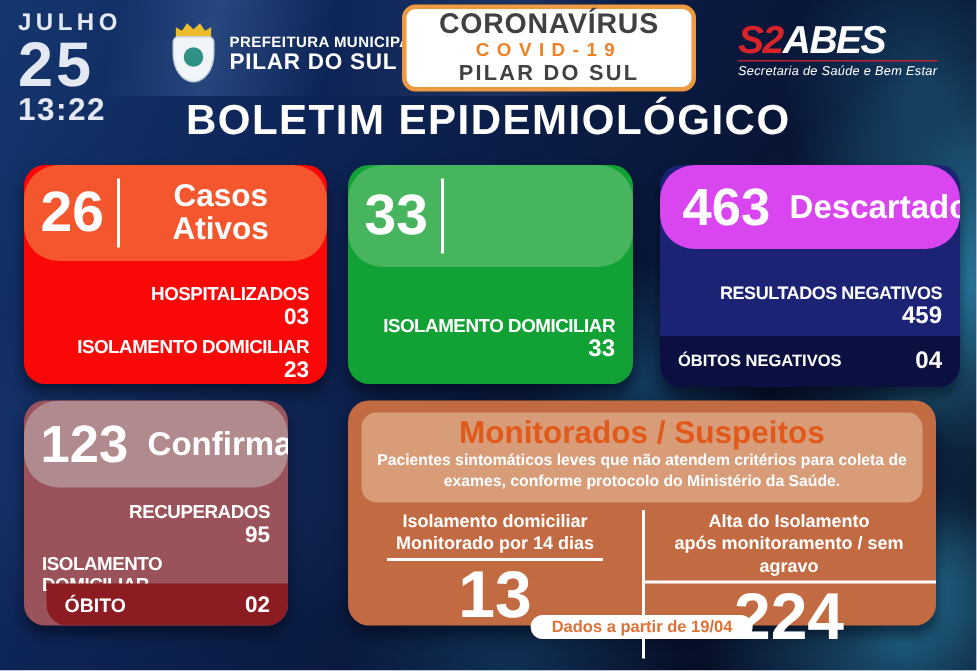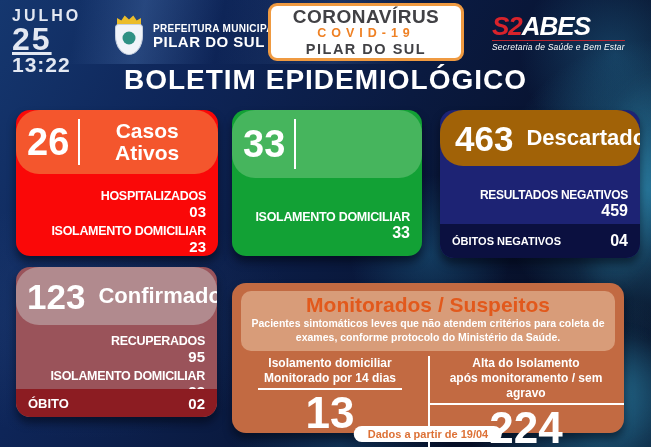--- a/index.html
+++ b/index.html
@@ -25,21 +25,21 @@
   .virus { position:absolute; filter:blur(6px); border-radius:45%; }
   .v1 { left:588px; top:75px;  width:85px;  height:225px; transform:rotate(14deg);
         background:radial-gradient(ellipse, rgba(60,175,215,.40), rgba(60,175,215,0) 75%); }
   .v2 { left:555px; top:330px; width:120px; height:115px;
         background:radial-gradient(ellipse, rgba(55,165,205,.38), rgba(55,165,205,0) 75%); }
 
   
   .date-block { position:absolute; left:12px; top:7px; width:98px; text-align:left;
                 color:#e3e8f2; font-weight:bold; }
   .date-month { font-size:16px; letter-spacing:3px; }
-  .date-day   { font-size:32px; line-height:.88; letter-spacing:2px;text-decoration:underline; }
+  .date-day   { font-size:42px; line-height:.88; letter-spacing:2px; }
   .date-time  { font-size:21px; letter-spacing:1px; }
 
   .logo-block { position:absolute; left:112px; top:15px; display:flex; align-items:center; gap:7px; }
   .crest { position:relative; width:34px; height:44px; }
   .crown { width:24px; height:10px; margin:0 auto; background:#ecbd2a;
            clip-path:polygon(0 100%,0 30%,18% 55%,32% 5%,50% 45%,68% 5%,82% 55%,100% 30%,100% 100%); }
   .shield { width:28px; height:31px; margin:-1px auto 0; background:#f1f4f9;
             border:1px solid #c6d0df; border-radius:4px 4px 50% 50% / 4px 4px 62% 62%; position:relative; }
   .shield::after { content:""; position:absolute; left:50%; top:44%; transform:translate(-50%,-50%);
             width:13px; height:13px; border-radius:50%; background:#2f9184; }
@@ -92,40 +92,40 @@
   .c-susp { left:232px; top:110px; width:190px; height:146px; background:#12a135; }
   .c-susp .card-head { background:#46b55d; height:68px; }
   .c-susp .ch-num { font-size:38px; }
   .c-susp .ch-lbl { font-size:24px; }
   .c-susp .ch-sub { font-size:11.5px; }
   .c-susp .rows { margin-top:30px; }
   .c-susp .sv { font-size:16px; }
 
   
   .c-desc { left:440px; top:110px; width:200px; height:148px; background:#1d2374; }
-  .c-desc .card-head { background:#a16207; height:56px;padding-left:10px; }
+  .c-desc .card-head { background:#d946ef; height:56px;padding-left:10px; }
   .c-desc .ch-num { font-size:35px; }
   .c-desc .ch-lbl { font-size:22px; }
   .c-desc .rows { margin-top:20px; }
   .c-desc .sl { font-size:12px; }
   .c-desc .sv { font-size:16px; }
   .c-desc .card-band { background:#0b1040; height:34px; }
   .c-desc .card-band .sl { font-size:11px; letter-spacing:0; }
 
   
-  .c-conf { left:16px; top:267px; width:201px; height:150px; background:#9a535a; }
+  .c-conf { left:16px; top:267px; width:176px; height:150px; background:#9a535a; }
   .c-conf .card-head { background:#b18a8e; height:58px; }
   .c-conf .ch-num { font-size:35px; }
   .c-conf .ch-lbl { font-size:22px; }
   .c-conf .rows { margin-top:7px; }
-  .c-conf .card-band { background:#8c1c22; height:28px; }
+  .c-conf .card-band { background:#8c1c22; height:28px;margin-left:15px; }
   .c-conf .card-band .sl { font-size:13px; letter-spacing:0; }
 
   
-  .c-mon { left:232px; top:267px; width:392px; height:150px; background:#c26a42;margin-top:16px; }
+  .c-mon { left:232px; top:267px; width:392px; height:150px; background:#c26a42; }
   .mon-head { margin:8px 9px 0; background:#d89c79; border-radius:10px; padding:2px 8px 7px;
               text-align:center; }
   .mon-title { font-size:21px; font-weight:bold; color:#e2591c; line-height:1.15; }
   .mon-sub { font-size:10.5px; font-weight:bold; color:#fff; line-height:1.28; }
   .mon-cols { position:relative; display:flex; margin-top:5px; }
   .mon-col { flex:1; text-align:center; }
   .mon-col-head { display:inline-block; border-bottom:2px solid #fff; padding:0 6px 2px;
                   font-size:12px; font-weight:bold; line-height:1.25; }
   .mon-val { font-size:44px; font-weight:bold; line-height:1.02; margin-top:1px; }
   .mon-divider { position:absolute; left:50%; top:0; bottom:-4px; width:2px; background:#fff; }

